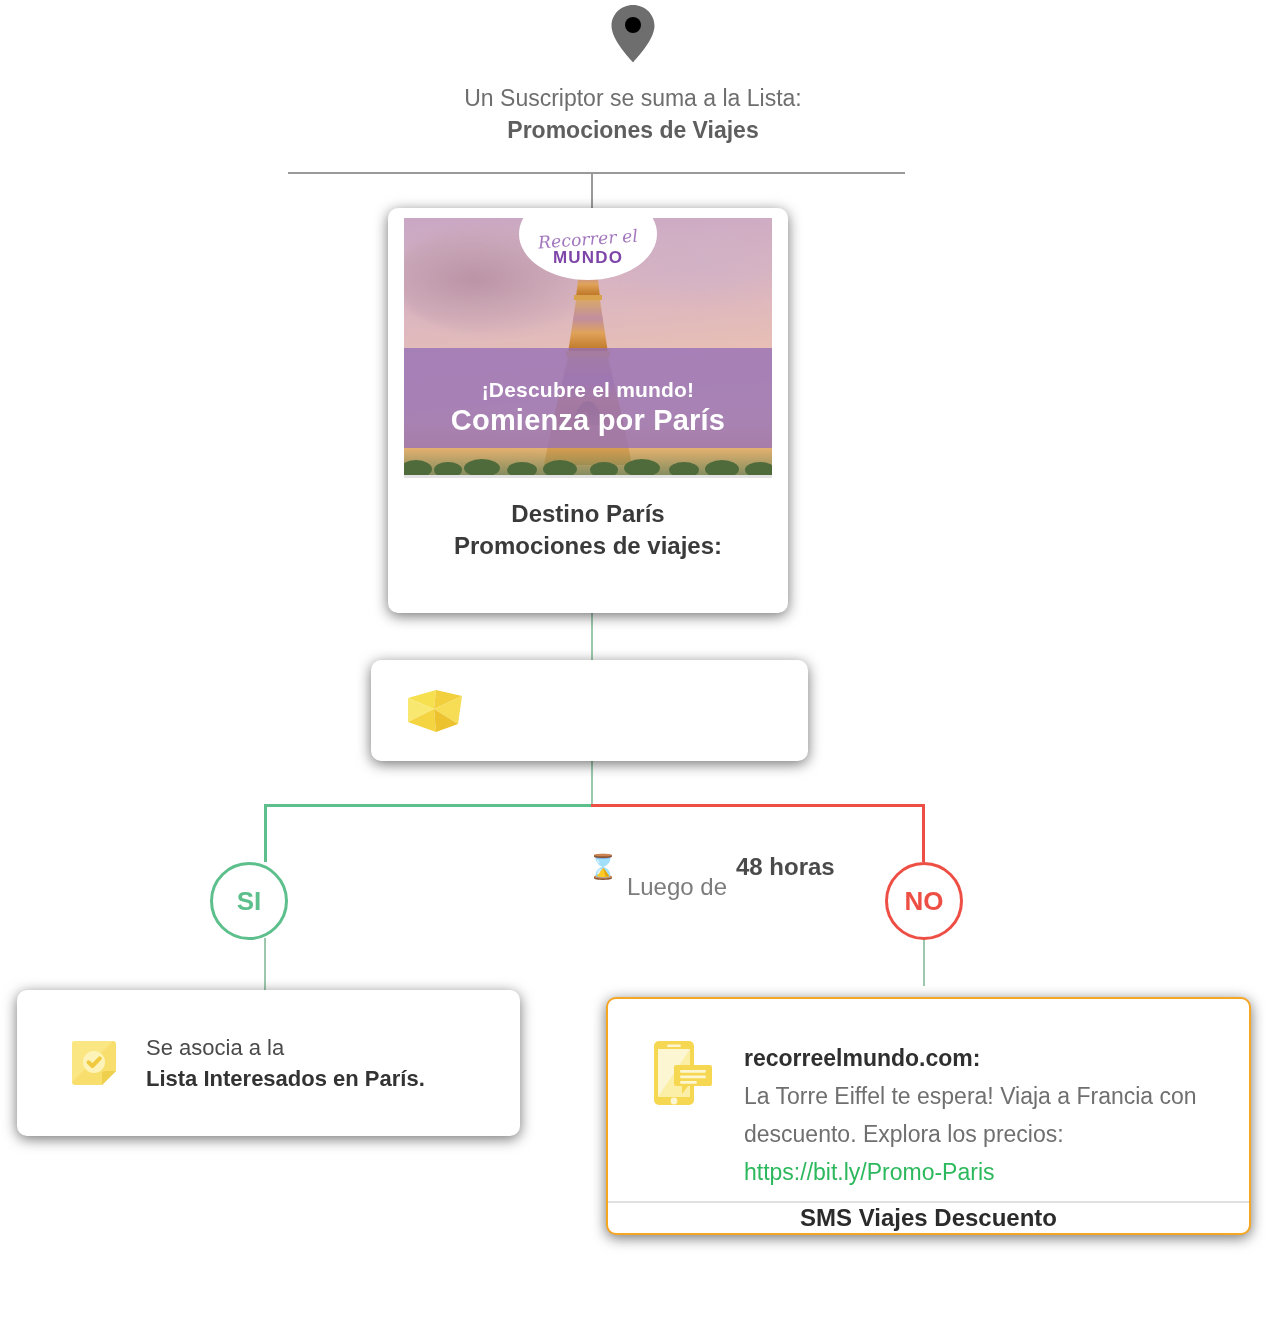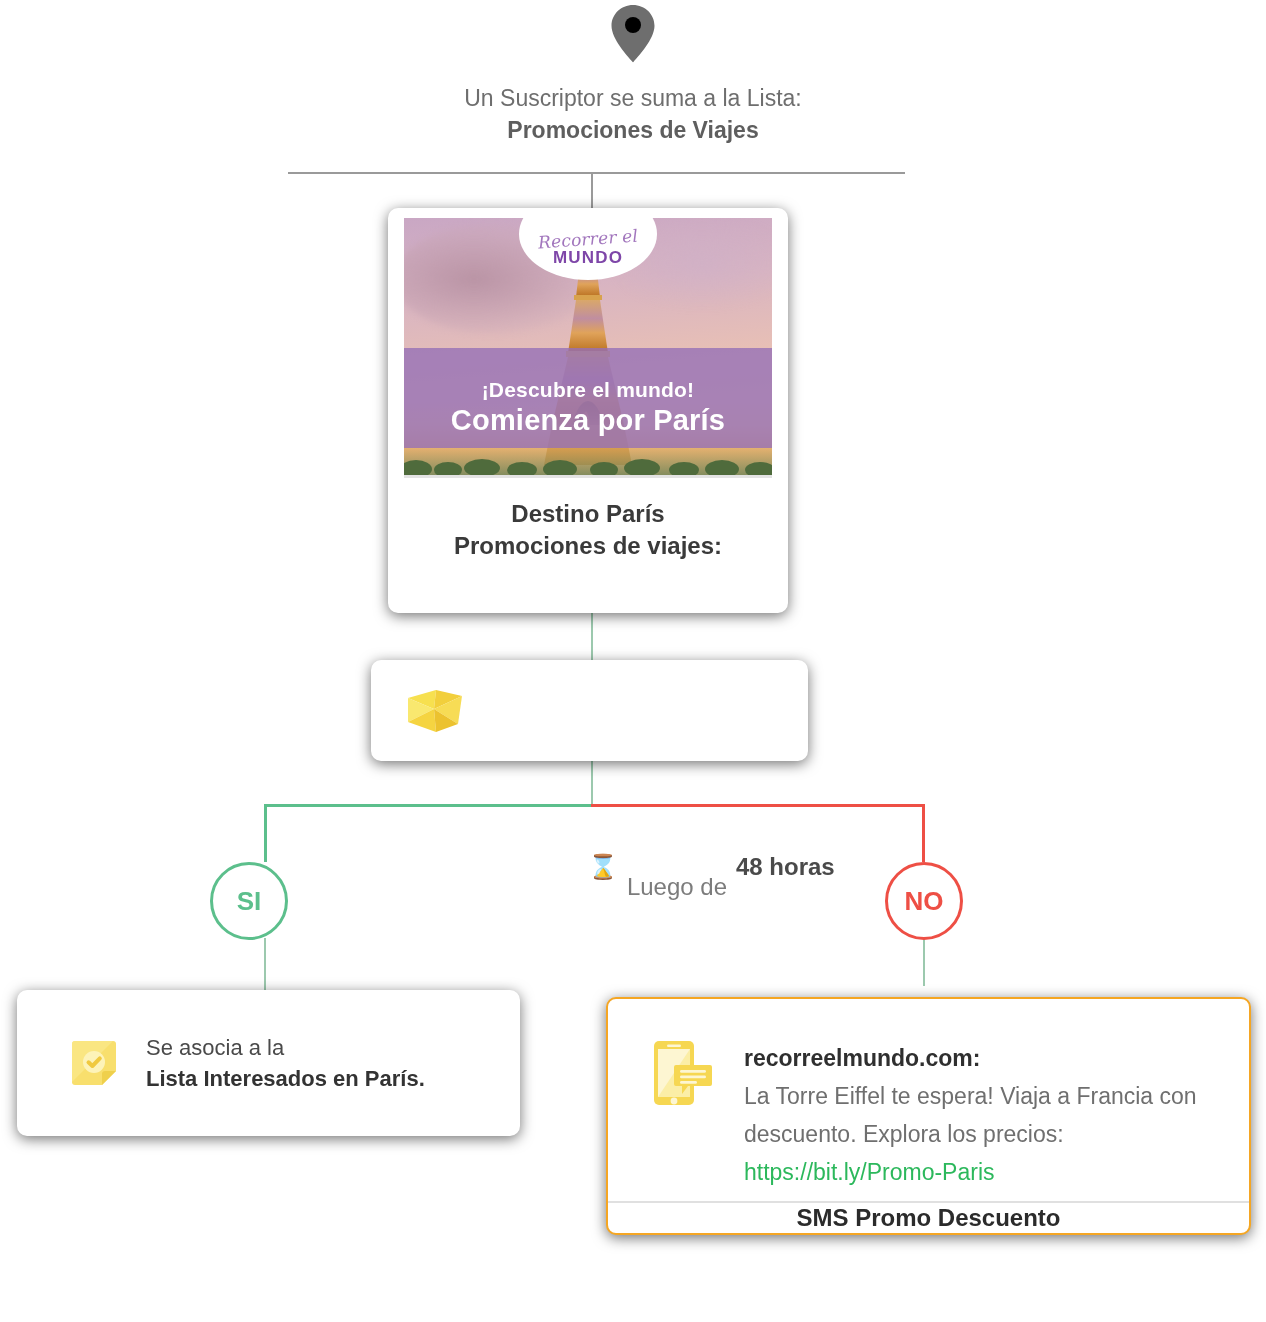--- a/index.html
+++ b/index.html
@@ -439,16 +439,16 @@
             <rect x="28" y="36.5" width="26" height="2.8" rx="1.4"></rect>
             <rect x="28" y="42" width="17" height="2.8" rx="1.4"></rect>
           </g>
         </svg>
       </span>
       <div class="sms-copy">
         <span class="sms-sender">recorreelmundo.com:</span>
         <span>La Torre Eiffel te espera! Viaja a Francia con descuento. Explora los precios: </span><span class="sms-link">https://bit.ly/Promo-Paris</span>
       </div>
     </div>
-    <div class="sms-footer">SMS Promo Descuento</div>
+    <div class="sms-footer">SMS Viajes Descuento</div>
   </div>
 
 </div>
 
 </body></html>

